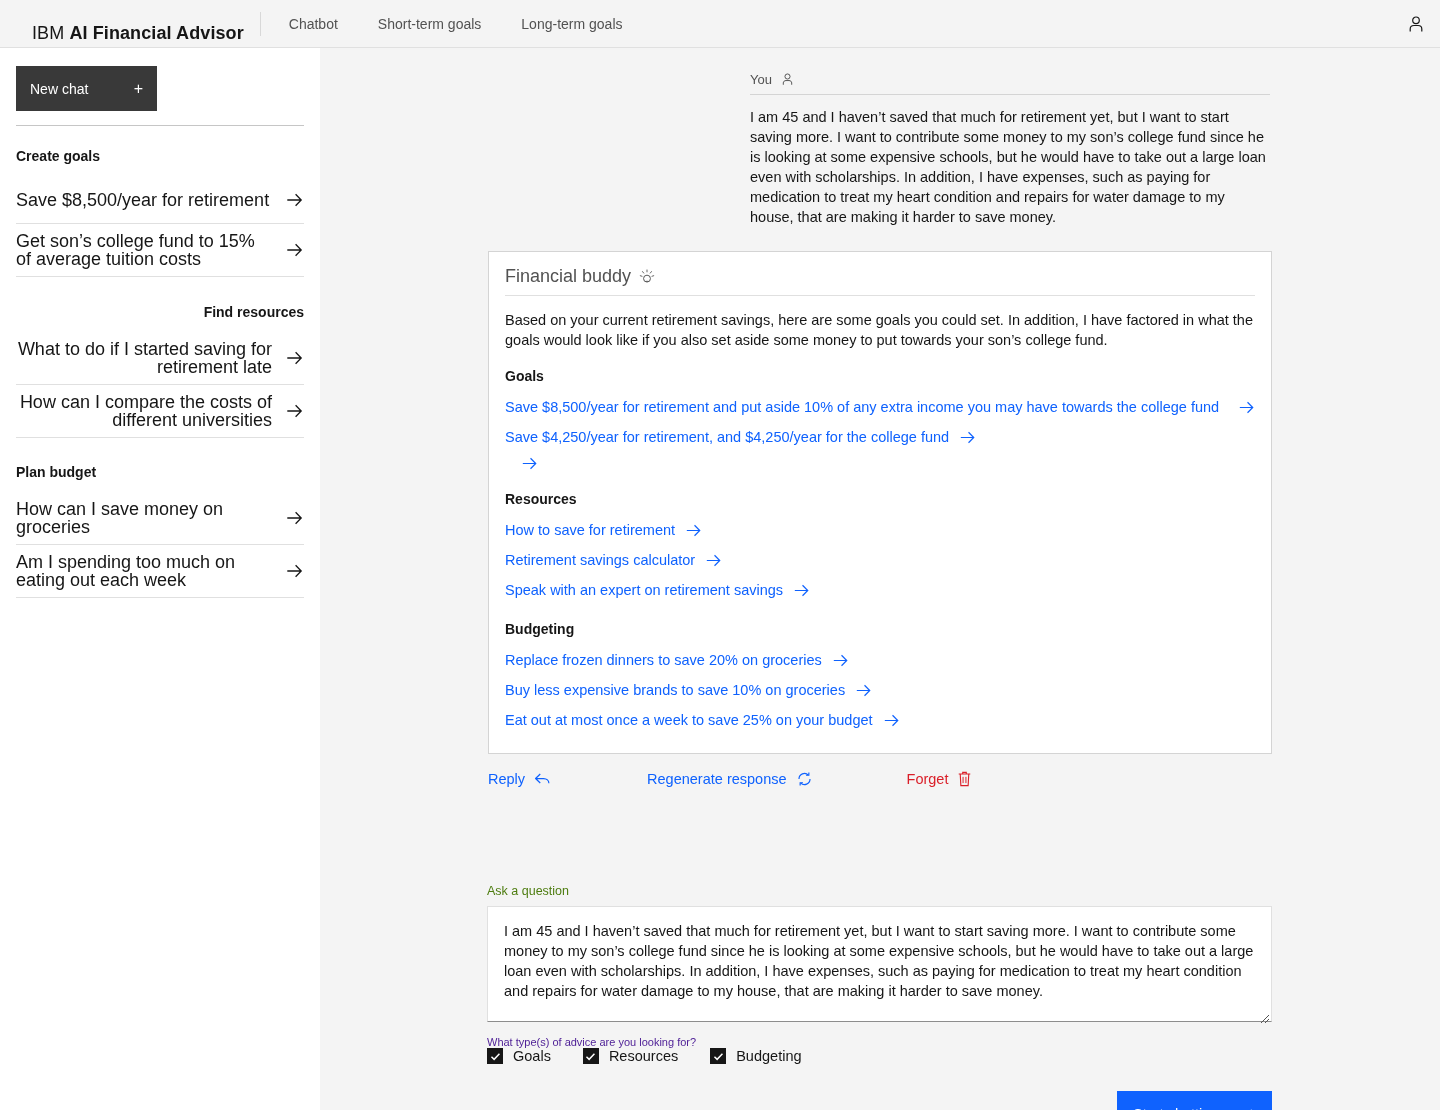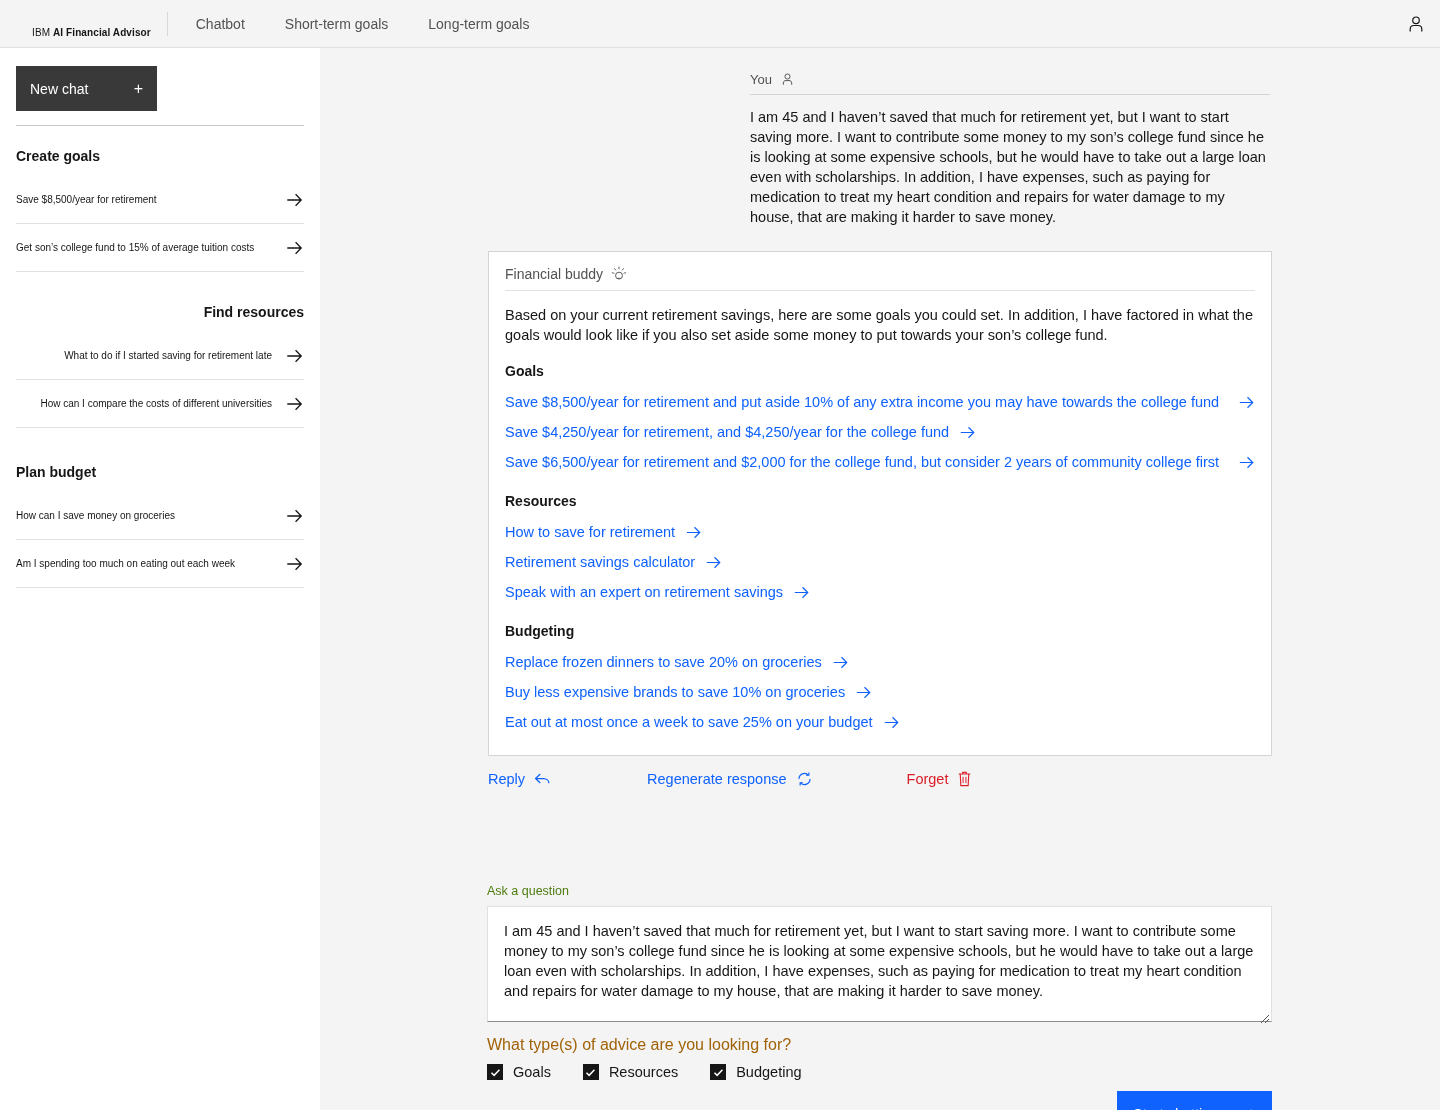--- a/index.html
+++ b/index.html
@@ -14,21 +14,21 @@
 
   
   .header {
     position: absolute; top: 0; left: 0;
     width: 1440px; height: 48px;
     background: #f4f4f4;
     border-bottom: 1px solid #e0e0e0;
     display: flex; align-items: center;
   }
   .brand {
-    font-size: 10px; line-height: 48px;
+    font-size: 18px; line-height: 48px;
     padding-left: 32px; padding-right: 16px;
     letter-spacing: 0.1px;
     white-space: nowrap;
     margin-top: 18px;
   }
   .brand .brand-ibm { font-weight: 400; }
   .brand .brand-rest { font-weight: 700; }
   .header-divider {
     width: 1px; height: 24px; background: #d8d8d8;
   }
@@ -74,21 +74,21 @@
     font-size: 14px; font-weight: 700;
     color: #161616; margin-bottom: 12px;
   }
   .side-item {
     display: flex; align-items: center;
     border-bottom: 1px solid #e0e0e0;
     min-height: 48px; padding: 8px 0;
     cursor: pointer;
   }
   .side-item-label {
-    flex: 1; font-size: 10px; line-height: 18px;
+    flex: 1; font-size: 18px; line-height: 18px;
     color: #161616; padding-right: 12px;
   }
   .side-item-arrow {
     width: 20px; flex: 0 0 20px;
     display: flex; align-items: center; justify-content: center;
   }
 
   
   .main {
     position: absolute; top: 48px; left: 320px;
@@ -109,21 +109,21 @@
   }
 
   .bot-card {
     position: absolute; left: 168px; top: 203px;
     width: 784px;
     background: #ffffff;
     border: 1px solid #d4d4d4;
   }
   .bot-head {
     display: flex; align-items: center; gap: 8px;
-    font-size: 14px; color: #525252;
+    font-size: 18px; color: #525252;
     margin: 14px 16px 0 16px;
     padding-bottom: 8px;
     border-bottom: 1px solid #e0e0e0;
   }
   .bot-body { padding: 14px 16px 18px 16px; }
   .bot-intro {
     font-size: 14.5px; line-height: 20px; color: #161616;
     margin-bottom: 18px;
   }
   .bot-group-title {
@@ -175,21 +175,21 @@
     font-family: "Liberation Sans", sans-serif;
     overflow: hidden;
   }
   .resize-grip {
     position: absolute; right: 2px; bottom: 2px;
     width: 12px; height: 12px; pointer-events: none;
   }
   .composer-footer {
     position: absolute; left: 0; top: 152px; width: 785px;
   }
-  .advice-label { font-size: 16px; color: #a16207; margin-bottom: 10px; }
+  .advice-label { font-size: 11px; color: #4c1d95; }
   .checks { display: flex; align-items: center; }
   .check-item {
     display: flex; align-items: center; gap: 10px;
     margin-right: 32px; cursor: pointer;
   }
   .cbox {
     width: 16px; height: 16px; background: #161616;
     display: flex; align-items: center; justify-content: center;
   }
   .check-label { font-size: 14.5px; color: #161616; }
@@ -334,21 +334,20 @@
         </div>
         <div class="bot-link">
           <span class="bl-text">Save $4,250/year for retirement, and $4,250/year for the college fund</span>
           <span class="bl-arrow">
             <svg width="17" height="13" viewBox="0 0 17 14">
                 <path d="M9.6 1.3 15.2 7l-5.6 5.7M15 7H1.3" fill="none" stroke="#0f62fe" stroke-width="1.3"></path>
               </svg>
           </span>
         </div>
         <div class="bot-link spread">
-          <span class="bl-text">Save $6,500/year for retirement and $2,000 for the college fund, but consider 2 years of community college first</span>
           <span class="bl-arrow">
             <svg width="17" height="13" viewBox="0 0 17 14">
                 <path d="M9.6 1.3 15.2 7l-5.6 5.7M15 7H1.3" fill="none" stroke="#0f62fe" stroke-width="1.3"></path>
               </svg>
           </span>
         </div>
       </div>
 
       <div class="bot-group">
         <div class="bot-group-title">Resources</div>

